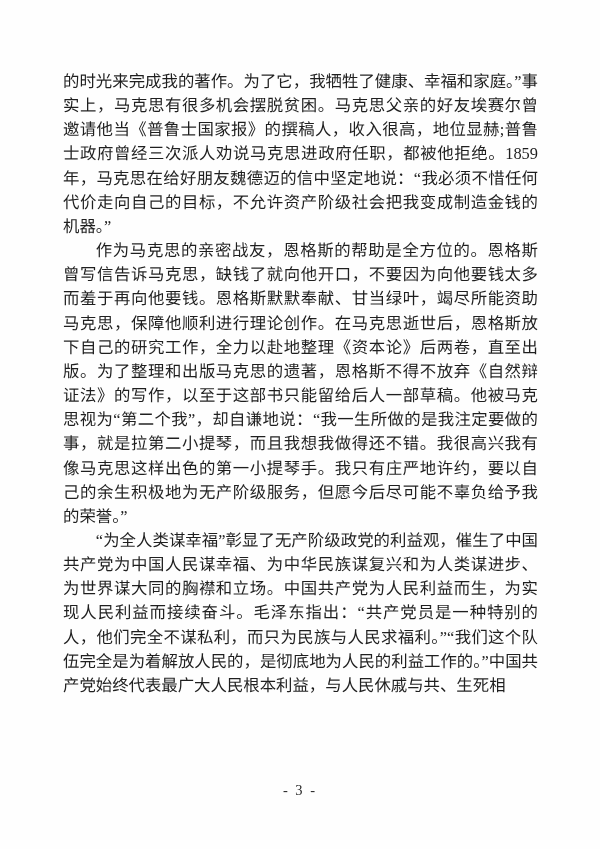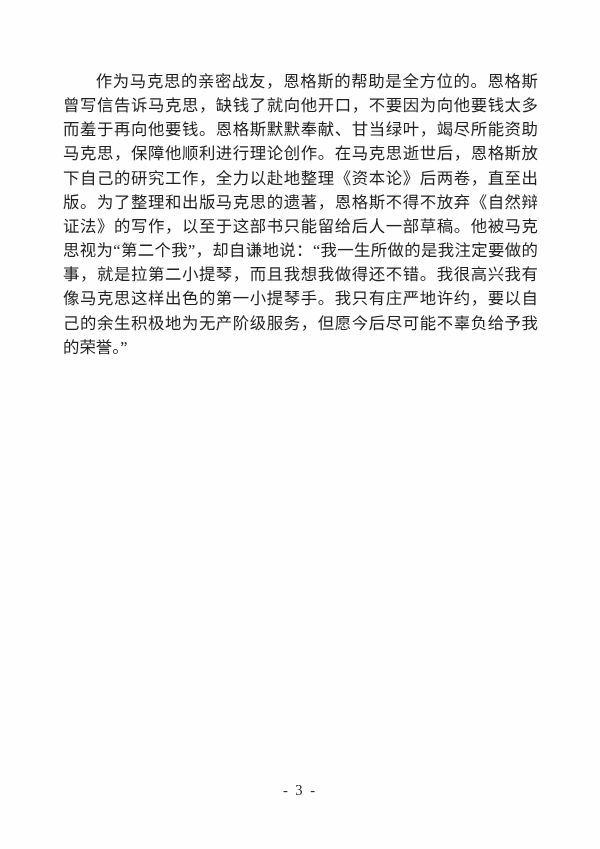--- a/index.html
+++ b/index.html
@@ -44,16 +44,18 @@
     letter-spacing: 2px;
     color: #2a2a2a;
   }
 </style>
 </head>
 <body>
 
 <div class="page">
   <main class="content">
 
+  <p class="para">的时光来完成我的著作。为了它，我牺牲了健康、幸福和家庭。”事实上，马克思有很多机会摆脱贫困。马克思父亲的好友埃赛尔曾邀请他当《普鲁士国家报》的撰稿人，收入很高，地位显赫;普鲁士政府曾经三次派人劝说马克思进政府任职，都被他拒绝。1859 年，马克思在给好朋友魏德迈的信中坚定地说：“我必须不惜任何代价走向自己的目标，不允许资产阶级社会把我变成制造金钱的机器。”</p>
       <p class="para indent">作为马克思的亲密战友，恩格斯的帮助是全方位的。恩格斯曾写信告诉马克思，缺钱了就向他开口，不要因为向他要钱太多而羞于再向他要钱。恩格斯默默奉献、甘当绿叶，竭尽所能资助马克思，保障他顺利进行理论创作。在马克思逝世后，恩格斯放下自己的研究工作，全力以赴地整理《资本论》后两卷，直至出版。为了整理和出版马克思的遗著，恩格斯不得不放弃《自然辩证法》的写作，以至于这部书只能留给后人一部草稿。他被马克思视为“第二个我”，却自谦地说：“我一生所做的是我注定要做的事，就是拉第二小提琴，而且我想我做得还不错。我很高兴我有像马克思这样出色的第一小提琴手。我只有庄严地许约，要以自己的余生积极地为无产阶级服务，但愿今后尽可能不辜负给予我的荣誉。”</p>
+      <p class="para indent">“为全人类谋幸福”彰显了无产阶级政党的利益观，催生了中国共产党为中国人民谋幸福、为中华民族谋复兴和为人类谋进步、为世界谋大同的胸襟和立场。中国共产党为人民利益而生，为实现人民利益而接续奋斗。毛泽东指出：“共产党员是一种特别的人，他们完全不谋私利，而只为民族与人民求福利。”“我们这个队伍完全是为着解放人民的，是彻底地为人民的利益工作的。”中国共产党始终代表最广大人民根本利益，与人民休戚与共、生死相</p>
     </main>
   <div class="footer">- 3 -</div>
 </div>
 
 </body></html>

